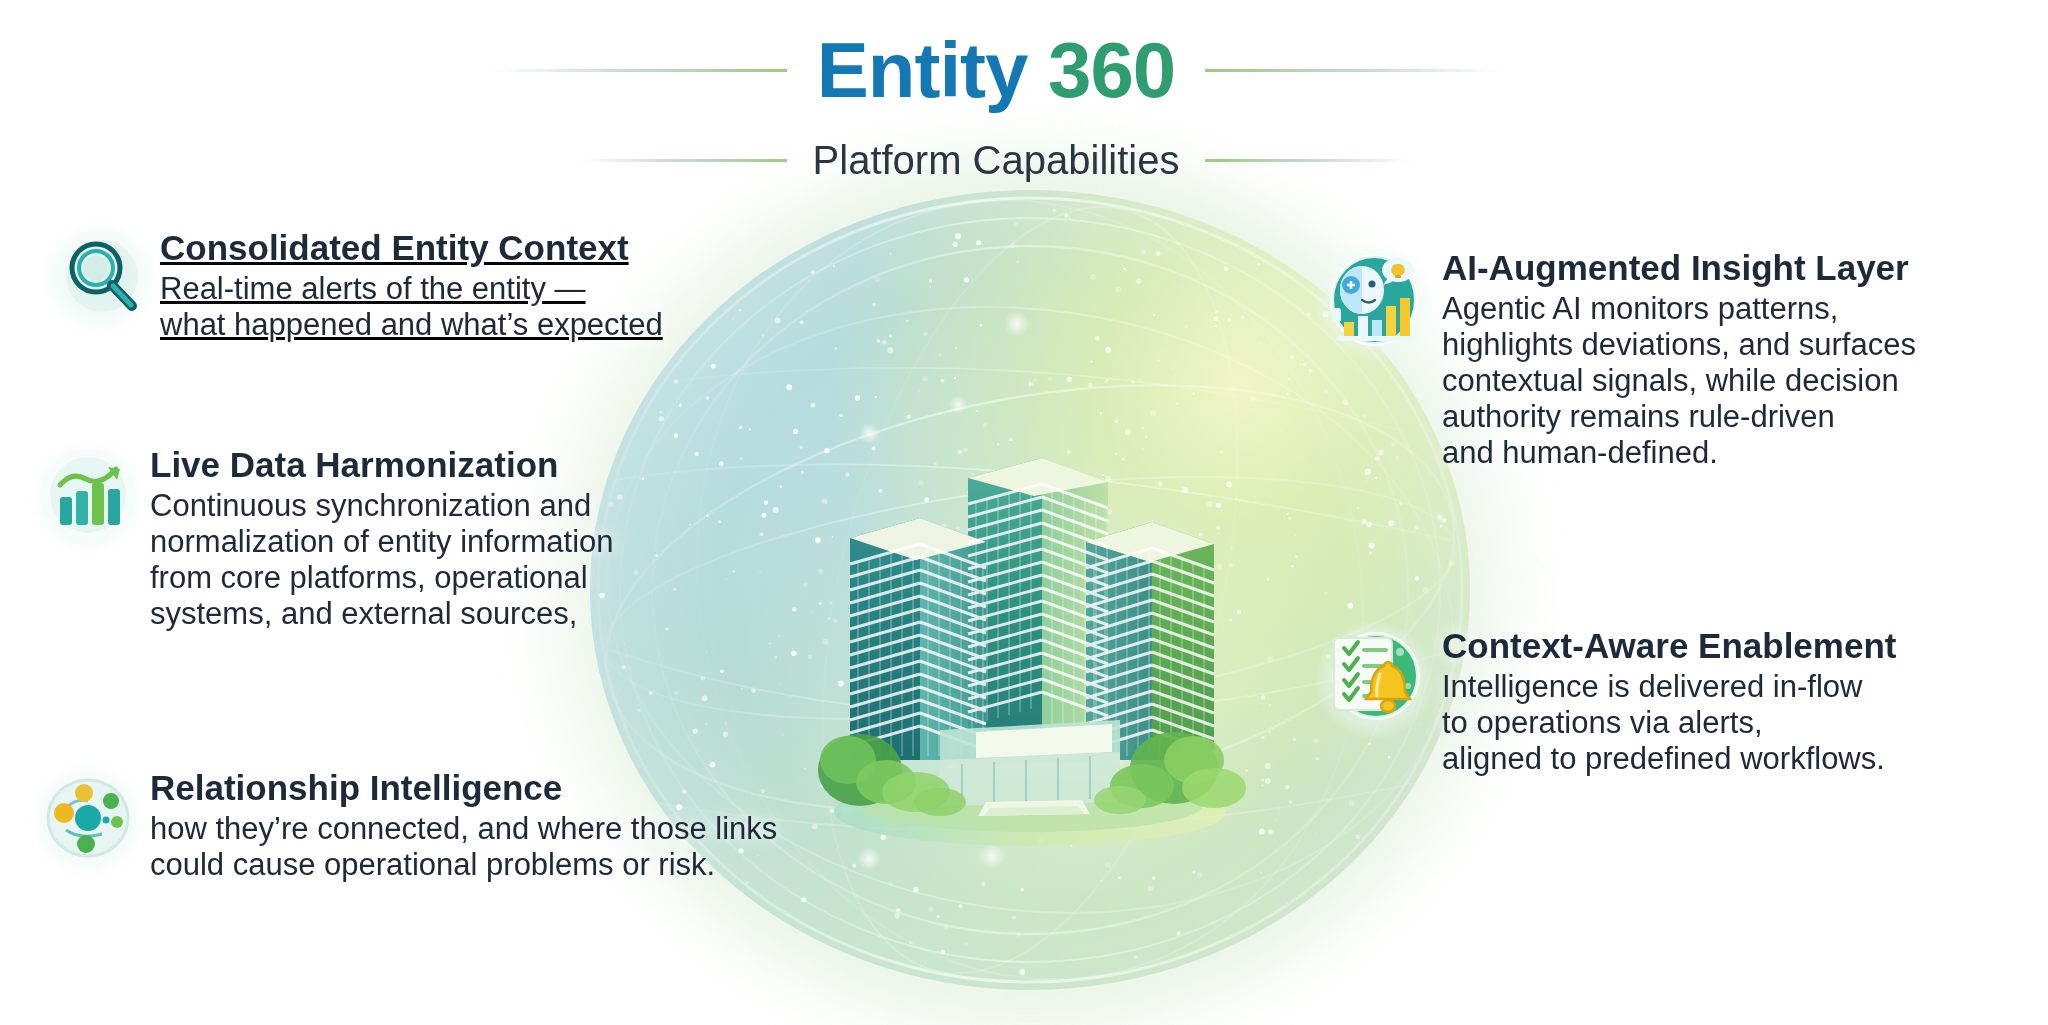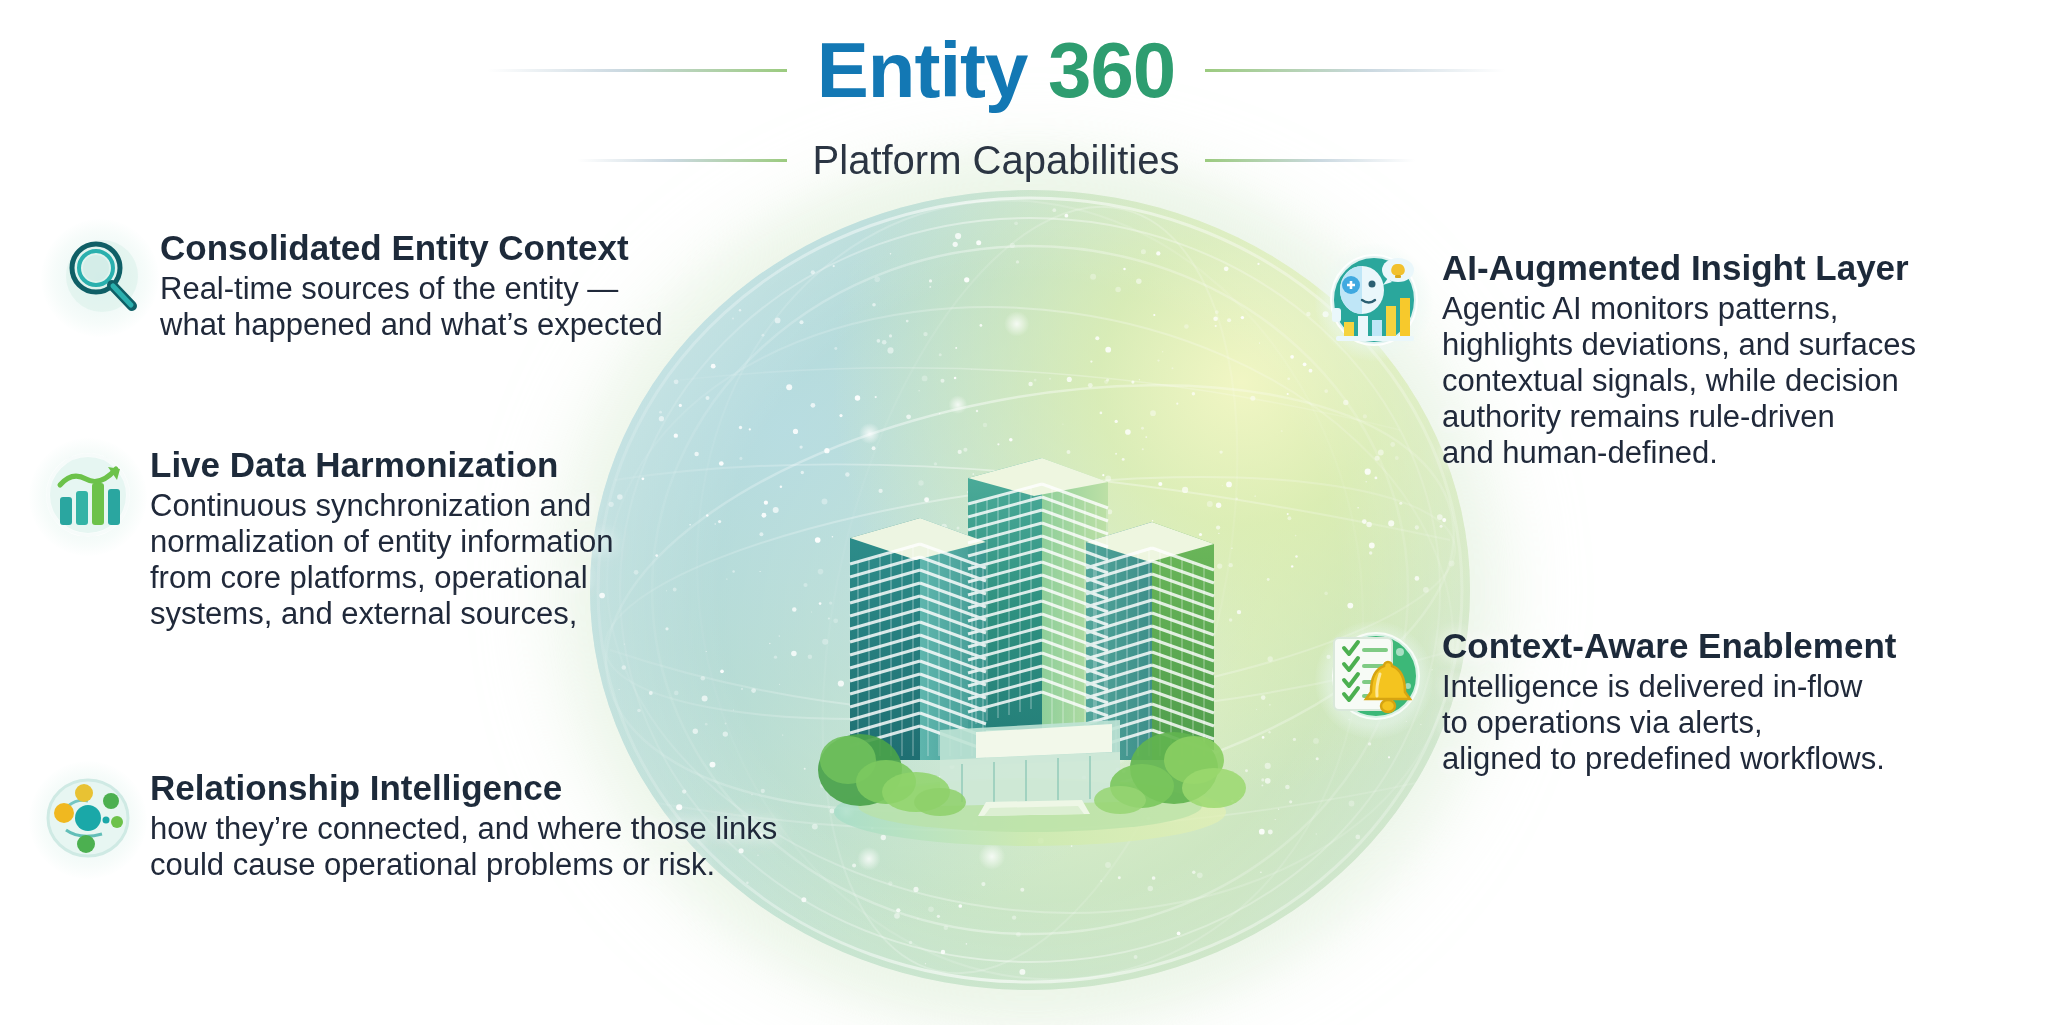--- a/index.html
+++ b/index.html
@@ -79,21 +79,21 @@
     margin:0 0 4px 0;white-space:nowrap;
     text-shadow:0 0 14px rgba(255,255,255,.95),0 0 26px rgba(255,255,255,.9);
   }
   .fline{
     font-size:31px;color:#20293a;line-height:1.16;white-space:nowrap;
     text-shadow:0 0 12px rgba(255,255,255,.95),0 0 24px rgba(255,255,255,.85);
   }
   .left-col .fhead,.left-col .fline{text-align:left;}
   .right-col .fhead,.right-col .fline{text-align:left;}
 
-  #feat-consolidated{left:52px;top:228px;}
+  #feat-consolidated{left:52px;top:228px;text-decoration:underline;}
   #feat-harmonization{left:38px;top:445px;}
   #feat-relationship{left:38px;top:768px;}
   #feat-ai{left:1322px;top:248px;}
   #feat-context{left:1322px;top:626px;}
 
   .ficon.left{margin-right:12px;}
   .ficon.right{margin-right:16px;}
 
   .halo{
     position:absolute;left:50%;top:50%;transform:translate(-50%,-50%);
@@ -819,21 +819,21 @@
         <circle cx="50" cy="48" r="36" fill="#d9f0ea" opacity=".55"></circle>
         <circle cx="44" cy="40" r="24" fill="none" stroke="#0f5f66" stroke-width="5"></circle>
         <circle cx="44" cy="40" r="17" fill="none" stroke="#2bb0ae" stroke-width="4"></circle>
         <circle cx="44" cy="40" r="13" fill="#cfeae6" opacity=".7"></circle>
         <line x1="60" y1="57" x2="80" y2="78" stroke="#0f5f66" stroke-width="10" stroke-linecap="round"></line>
         <line x1="61" y1="58" x2="79" y2="77" stroke="#2bb0ae" stroke-width="5" stroke-linecap="round"></line>
       </svg>
     </div>
     <div class="ftext">
       <div class="fhead">Consolidated Entity Context</div>
-      <div class="fline">Real-time sources of the entity —</div>
+      <div class="fline">Real-time alerts of the entity —</div>
       <div class="fline">what happened and what’s expected</div>
     </div>
   </div>
 
   <div class="feature left-col" id="feat-harmonization">
     <div class="ficon left">
       <div class="halo"></div>
       <svg width="100" height="100" viewBox="0 0 100 100" style="position:relative;">
         <circle cx="50" cy="50" r="40" fill="#e6f6f2" stroke="#cfeae4" stroke-width="3"></circle>
         <circle cx="50" cy="50" r="40" fill="none" stroke="#ffffff" stroke-width="4" opacity=".8"></circle>

